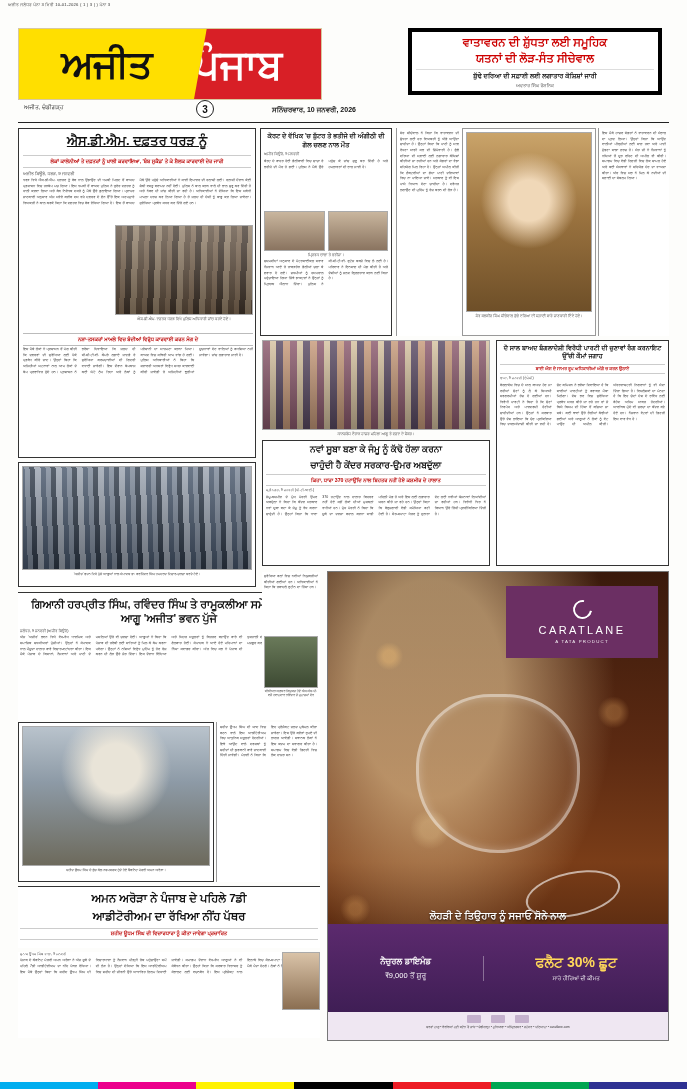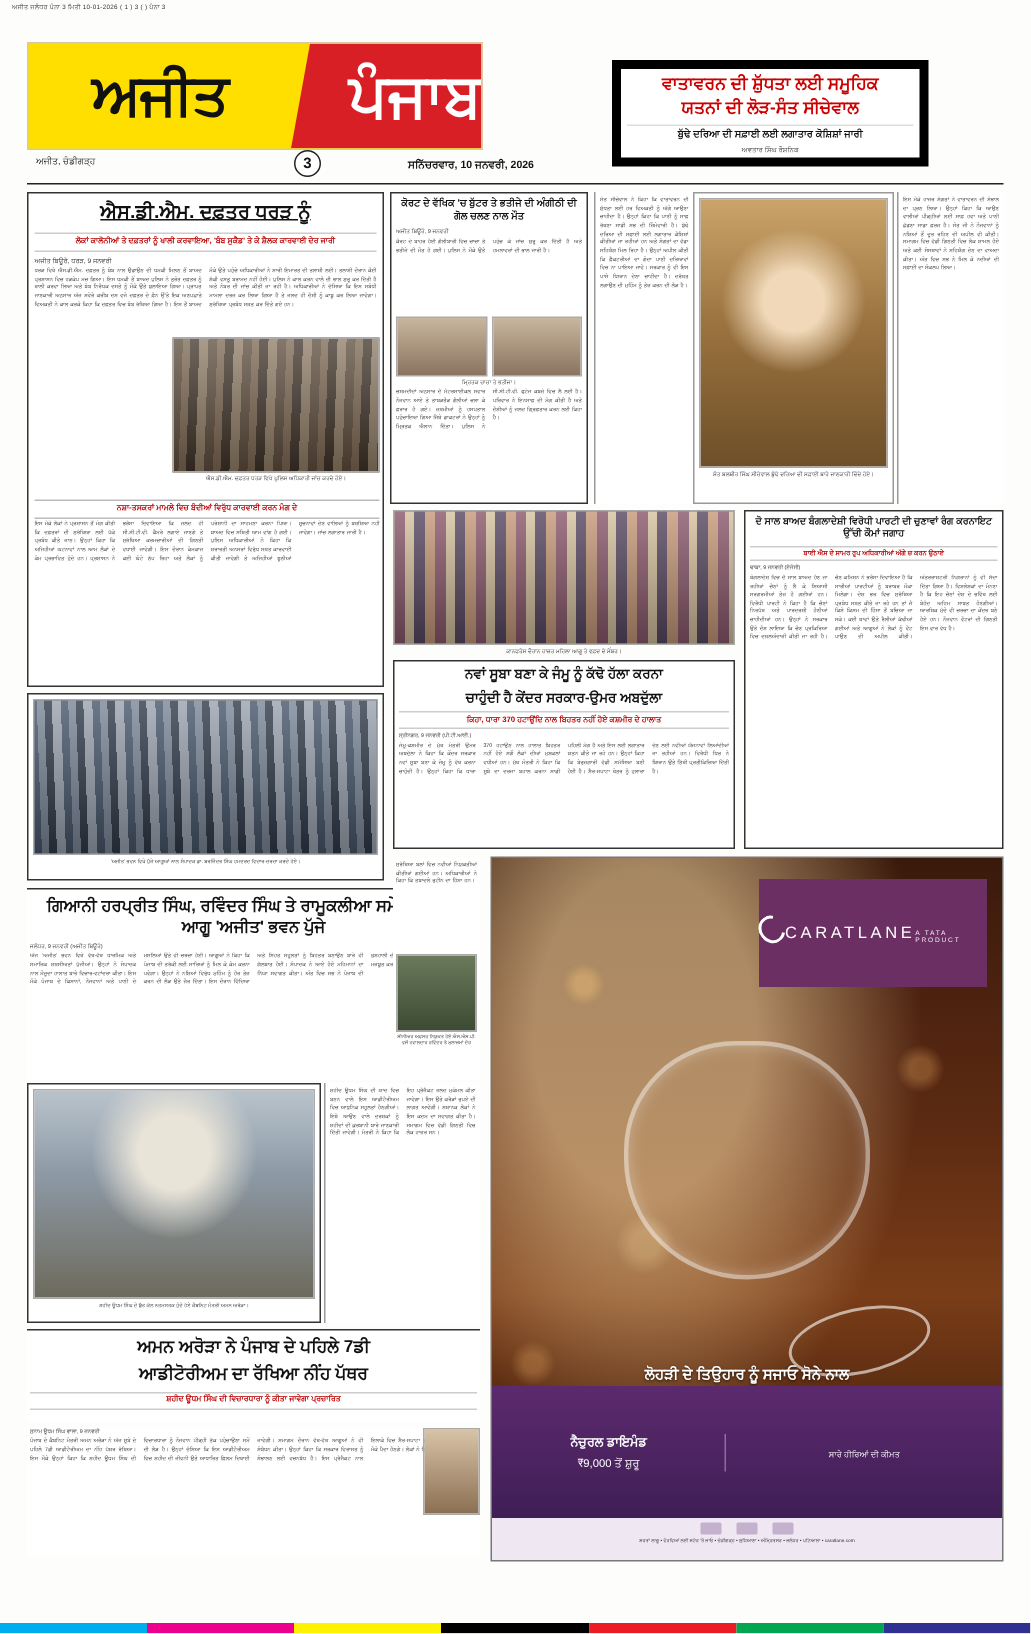--- a/index.html
+++ b/index.html
@@ -37,21 +37,21 @@
     display: flex; align-items: center; justify-content: center;
     background: #ffdf00;
   }
   .mast-left .ajit {
     font-size: 38px; font-weight: bold; color: #111;
     letter-spacing: -1px; line-height: 1;
   }
   .mast-right {
     flex: 1;
     background: #d81f26;
-    display: flex; align-items: center; justify-content: flex-end;
+    display: flex; align-items: center; justify-content: flex-start;
     clip-path: polygon(10% 0, 100% 0, 100% 100%, 0% 100%);
   }
   .mast-right .punjab {
     font-size: 40px; font-weight: bold; color: #fff;
     line-height: 1;
   }
   .mast-sub {
     position: absolute; top: 104px; left: 24px;
     font-size: 6px; color: #222;
   }
@@ -63,23 +63,23 @@
     font-size: 10px; font-weight: bold; color: #111;
     background: #fff;
   }
   .mast-date {
     position: absolute; top: 106px; left: 272px;
     font-size: 7px; color: #111; font-weight: bold;
   }
 
   
   .top-banner {
-    position: absolute; top: 40px; left: 408px;
-    width: 211px;
-    border: 6px solid #000000;
+    position: absolute; top: 28px; left: 408px;
+    width: 254px;
+    border: 4px solid #000000;
     background: #fff;
     padding: 3px 4px;
   }
   .tb-head {
     font-size: 11.5px; font-weight: bold; color: #c00;
     text-align: center; line-height: 1.35;
   }
   .tb-sub {
     font-size: 6.6px; font-weight: bold; color: #111;
     text-align: center; line-height: 1.3; margin-top: 3px;
@@ -203,21 +203,21 @@
     position: absolute; left: 58%; top: 64%;
     width: 96px; height: 44px;
     border: 2.5px solid rgba(255,255,255,.6);
     border-radius: 50%;
     transform: rotate(-12deg);
   }
   .ad-logo {
     position: absolute; right: 10px; top: 14px;
     width: 152px; height: 72px;
     background: #6b2f63;
-    display: flex; flex-direction: row;
+    display: flex; flex-direction: column;
     align-items: center; justify-content: center;
     color: #fff;
   }
   .ad-logo .c-mark {
     width: 19px; height: 19px;
     border: 2px solid #fff; border-radius: 50%;
     border-right-color: transparent;
     transform: rotate(-35deg);
     margin-bottom: 5px;
   }
@@ -433,20 +433,21 @@
     </div>
 
     <div class="ad-tag">ਲੋਹੜੀ ਦੇ ਤਿਉਹਾਰ ਨੂੰ ਸਜਾਓ ਸੋਨੇ ਨਾਲ</div>
 
     <div class="ad-offer">
       <div class="ad-offer-left">
         <div class="l1">ਨੈਚੁਰਲ ਡਾਇਮੰਡ</div>
         <div class="l2">₹9,000 ਤੋਂ ਸ਼ੁਰੂ</div>
       </div>
       <div class="ad-offer-right">
+        <div class="big">ਫਲੈਟ 30% ਛੂਟ</div>
         <div class="small">ਸਾਰੇ ਹੀਰਿਆਂ ਦੀ ਕੀਮਤ</div>
       </div>
     </div>
 
     <div class="ad-footer">
       <div class="ad-stores">
         <span></span>
         <span></span>
         <span></span>
       </div>

